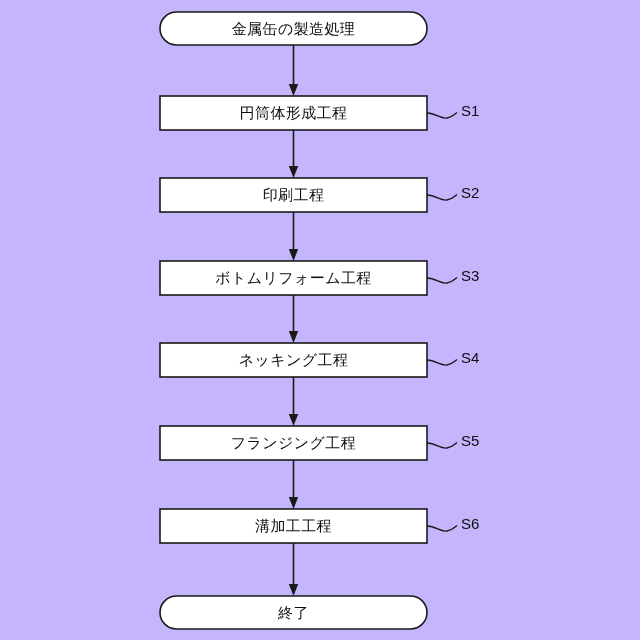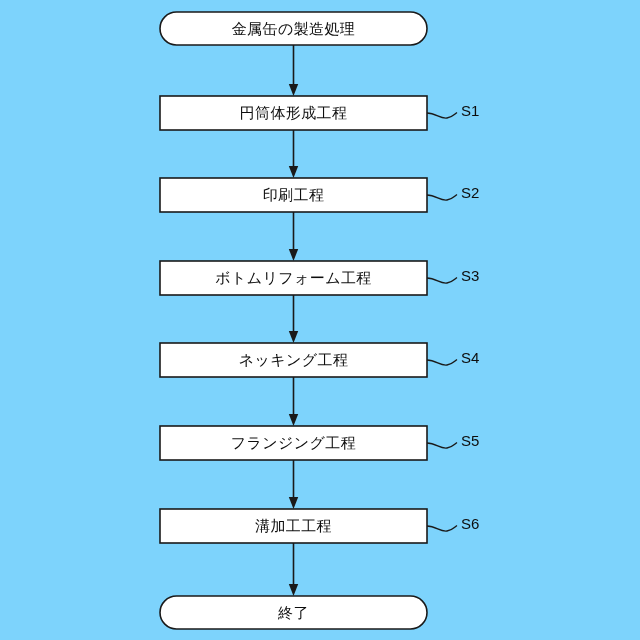--- a/index.html
+++ b/index.html
@@ -7,21 +7,21 @@
     padding: 0;
     background: #ffffff;
   }
   body {
     font-family: "Liberation Sans", "DejaVu Sans", sans-serif;
   }
   #canvas {
     position: relative;
     width: 640px;
     height: 640px;
-    background: #7dd3fc;
+    background: #c4b5fd;
     overflow: hidden;
   }
   #flow-svg {
     position: absolute;
     left: 0;
     top: 0;
     width: 640px;
     height: 640px;
   }
   .node-shape {

